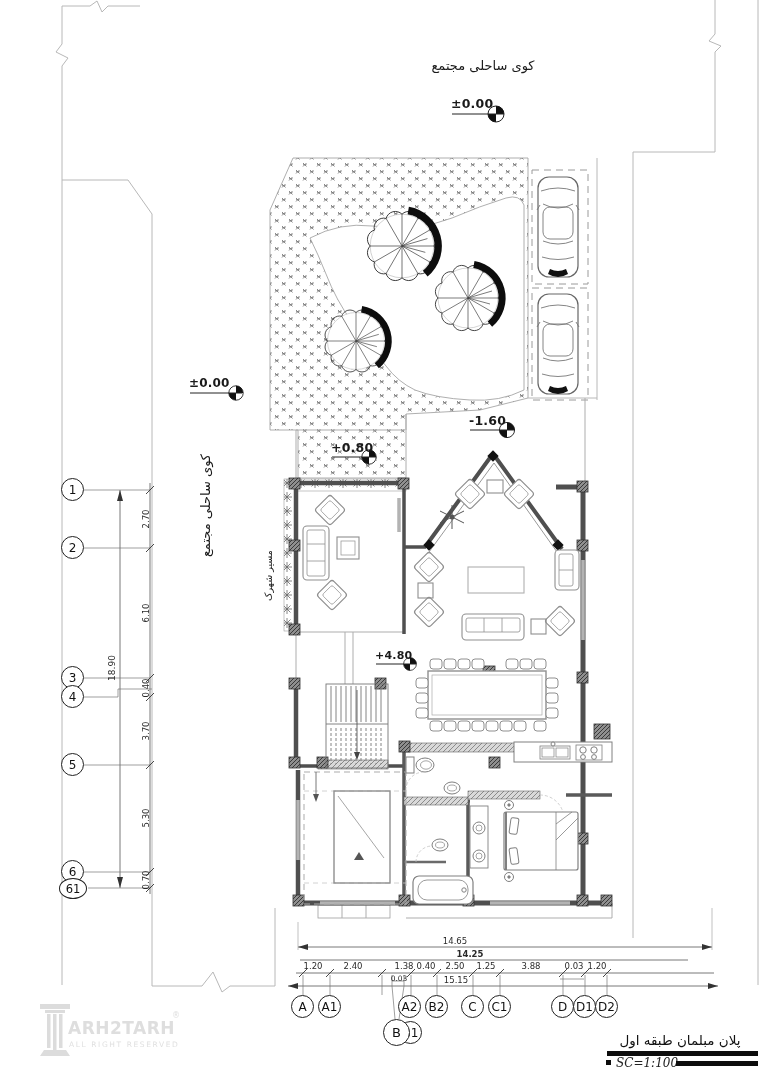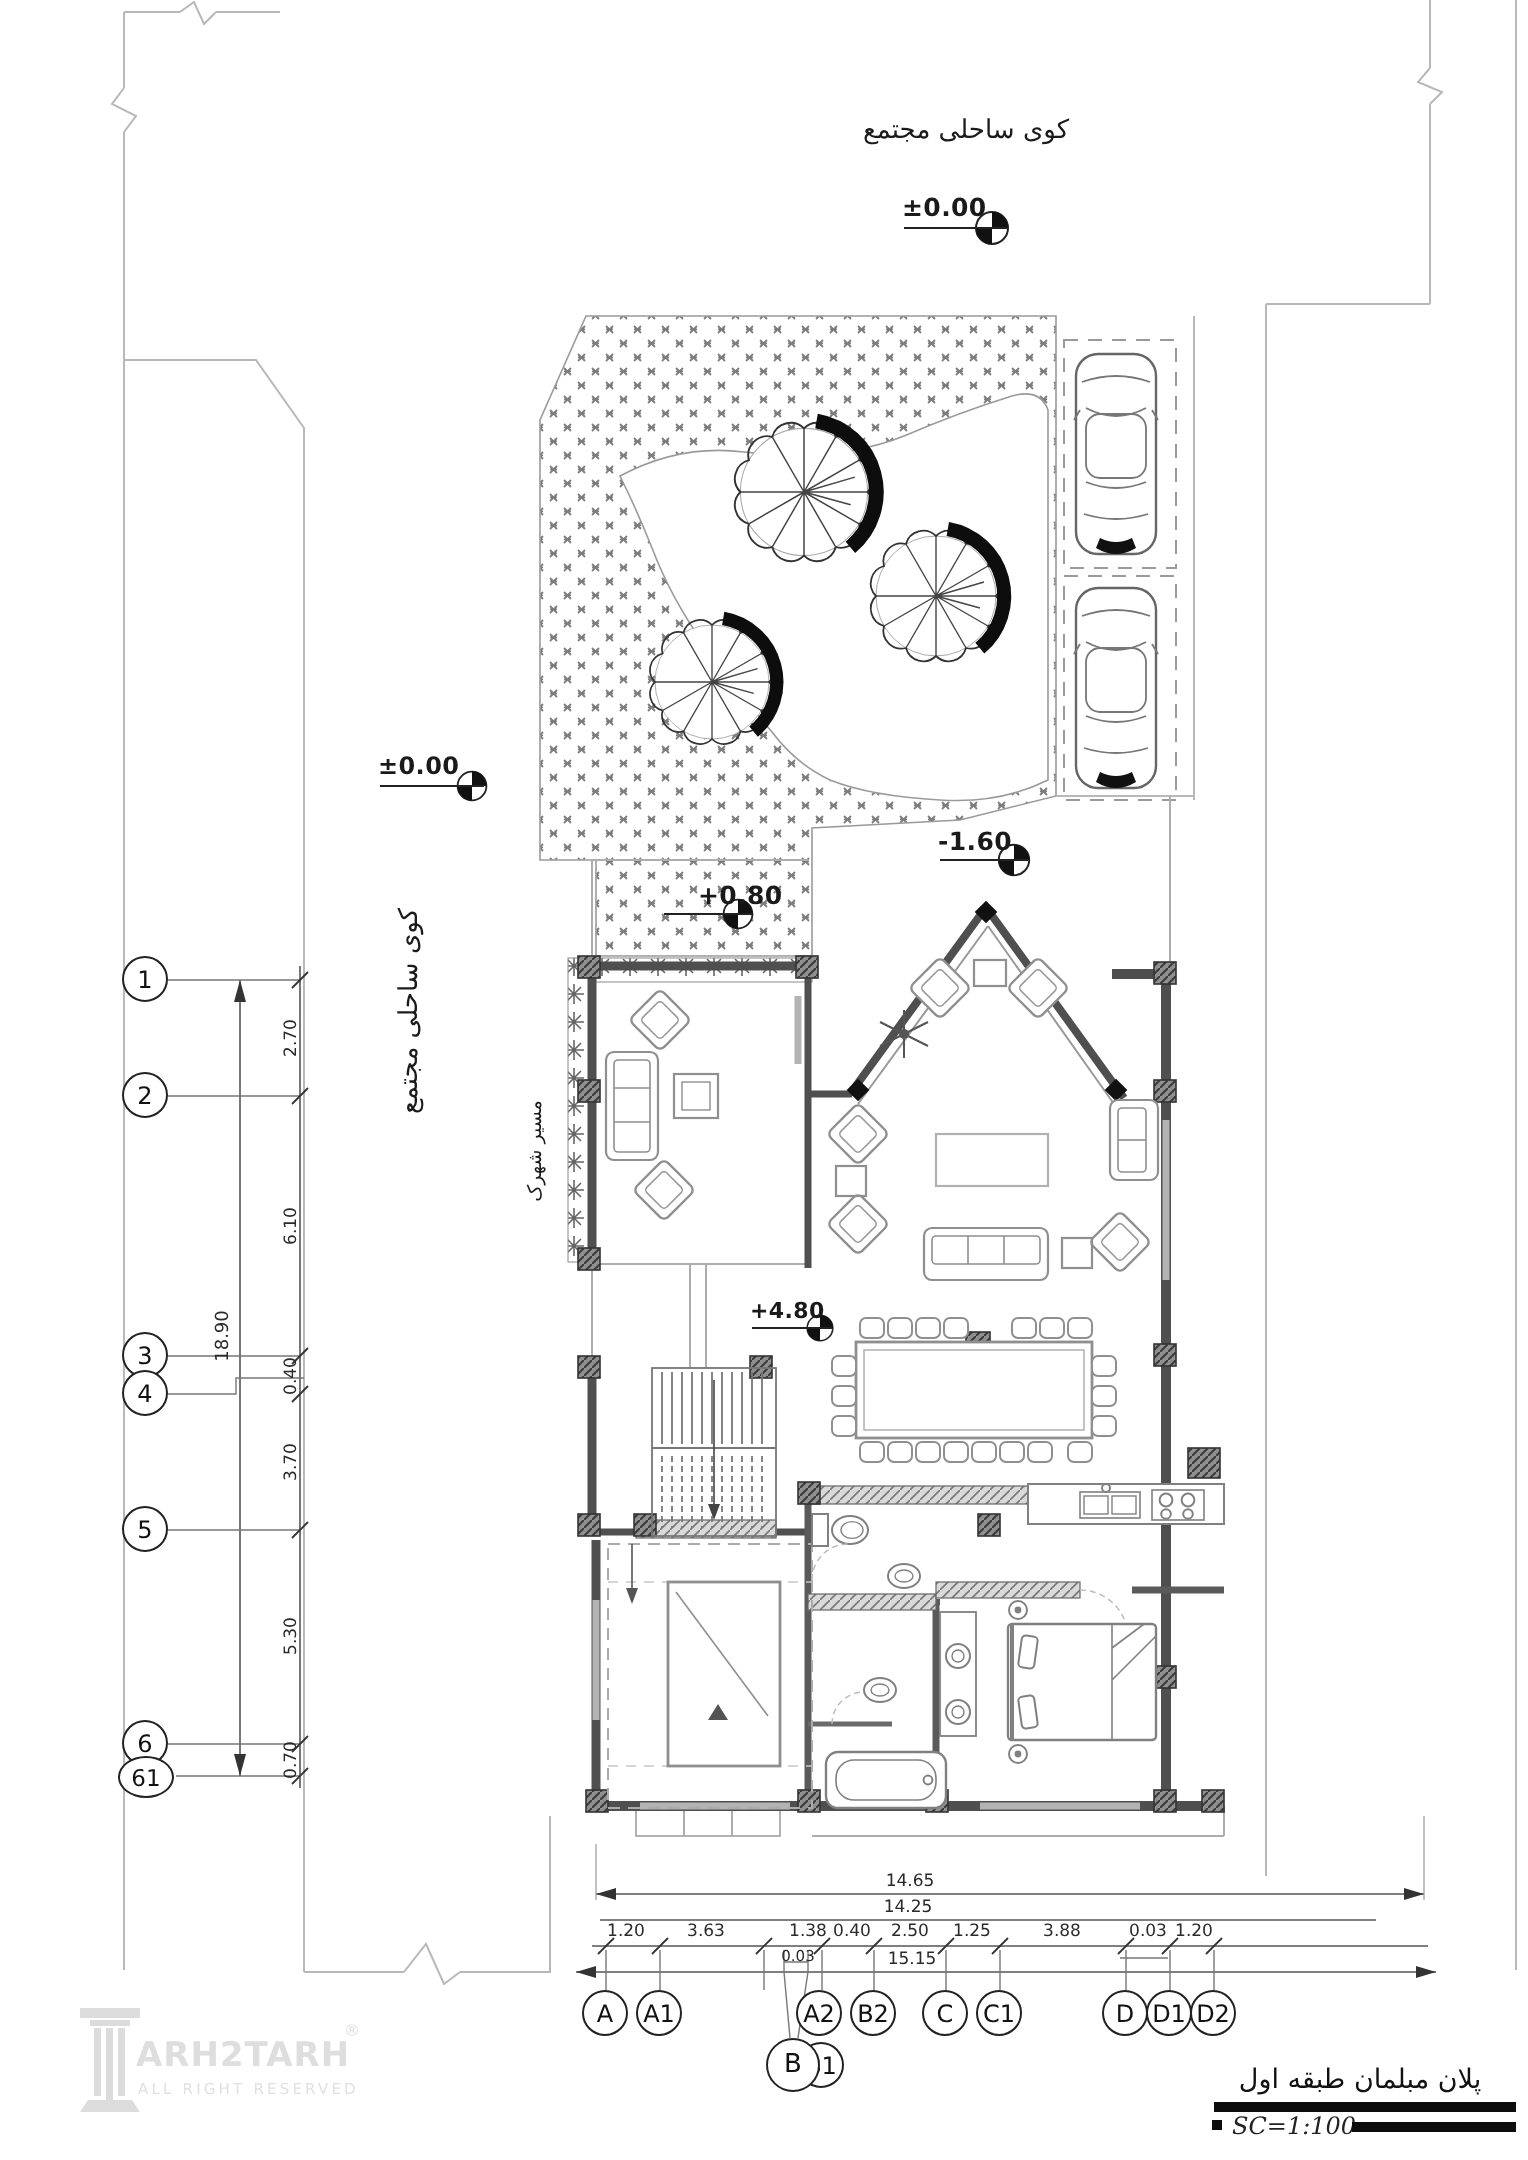--- a/index.html
+++ b/index.html
@@ -377,46 +377,46 @@
     </g>
   </g>
 </svg>
 
 <div class="t fa" style="left:418px;top:58px;width:130px;text-align:center;font-size:13px;">کوی ساحلی مجتمع</div>
 <div class="t fa rot" style="left:120px;top:498px;width:170px;text-align:center;font-size:13px;">کوی ساحلی مجتمع</div>
 <div class="t fa" style="left:223px;top:570px;width:90px;text-align:center;font-size:9.5px;transform:rotate(-90deg);">مسیر شهرک</div>
 
 <div class="t lvl" style="left:451px;top:96px;">±0.00</div>
 <div class="t lvl" style="left:189px;top:376px;font-size:12px;">±0.00</div>
-<div class="t lvl" style="left:349px;top:440px;text-align:center;">+0.80</div>
+<div class="t lvl" style="left:331px;top:440px;text-align:center;">+0.80</div>
 <div class="t lvl" style="left:469px;top:413px;">-1.60</div>
 <div class="t lvl" style="left:375px;top:649px;font-size:11px;">+4.80</div>
 
 <div class="bub" style="left:61px;top:478px;">1</div>
 <div class="bub" style="left:61px;top:536px;">2</div>
 <div class="bub" style="left:61px;top:666px;">3</div>
 <div class="bub" style="left:61px;top:685px;">4</div>
 <div class="bub" style="left:61px;top:753px;">5</div>
 <div class="bub" style="left:61px;top:860px;">6</div>
 <div class="bub sm" style="left:59px;top:878px;width:28px;height:21px;border-radius:50%;">61</div>
 
 <div class="t dim dimr" style="left:112px;top:668px;font-size:9px;">18.90</div>
 <div class="t dim dimr" style="left:146px;top:519px;">2.70</div>
 <div class="t dim dimr" style="left:146px;top:613px;">6.10</div>
 <div class="t dim dimr" style="left:146px;top:688px;">0.40</div>
 <div class="t dim dimr" style="left:146px;top:731px;">3.70</div>
 <div class="t dim dimr" style="left:146px;top:818px;">5.30</div>
 <div class="t dim dimr" style="left:146px;top:880px;">0.70</div>
 
 <div class="t dim dimc" style="left:455px;top:941px;">14.65</div>
-<div class="t dim dimc" style="left:454px;top:954px;">14.25</div>
+<div class="t dim dimc" style="left:470px;top:954px;font-weight:bold;">14.25</div>
 <div class="t dim dimc" style="left:456px;top:980px;">15.15</div>
 
 <div class="t dim dimc" style="left:313px;top:966px;">1.20</div>
-<div class="t dim dimc" style="left:353px;top:966px;">3.63</div>
+<div class="t dim dimc" style="left:353px;top:966px;">2.40</div>
 <div class="t dim dimc" style="left:404px;top:966px;">1.38</div>
 <div class="t dim dimc" style="left:426px;top:966px;">0.40</div>
 <div class="t dim dimc" style="left:455px;top:966px;">2.50</div>
 <div class="t dim dimc" style="left:486px;top:966px;">1.25</div>
 <div class="t dim dimc" style="left:531px;top:966px;">3.88</div>
 <div class="t dim dimc" style="left:574px;top:966px;">0.03</div>
 <div class="t dim dimc" style="left:597px;top:966px;">1.20</div>
 <div class="t dim dimc" style="left:399px;top:978px;font-size:7.5px;">0.03</div>
 
 <div class="bub" style="left:291px;top:995px;">A</div>

